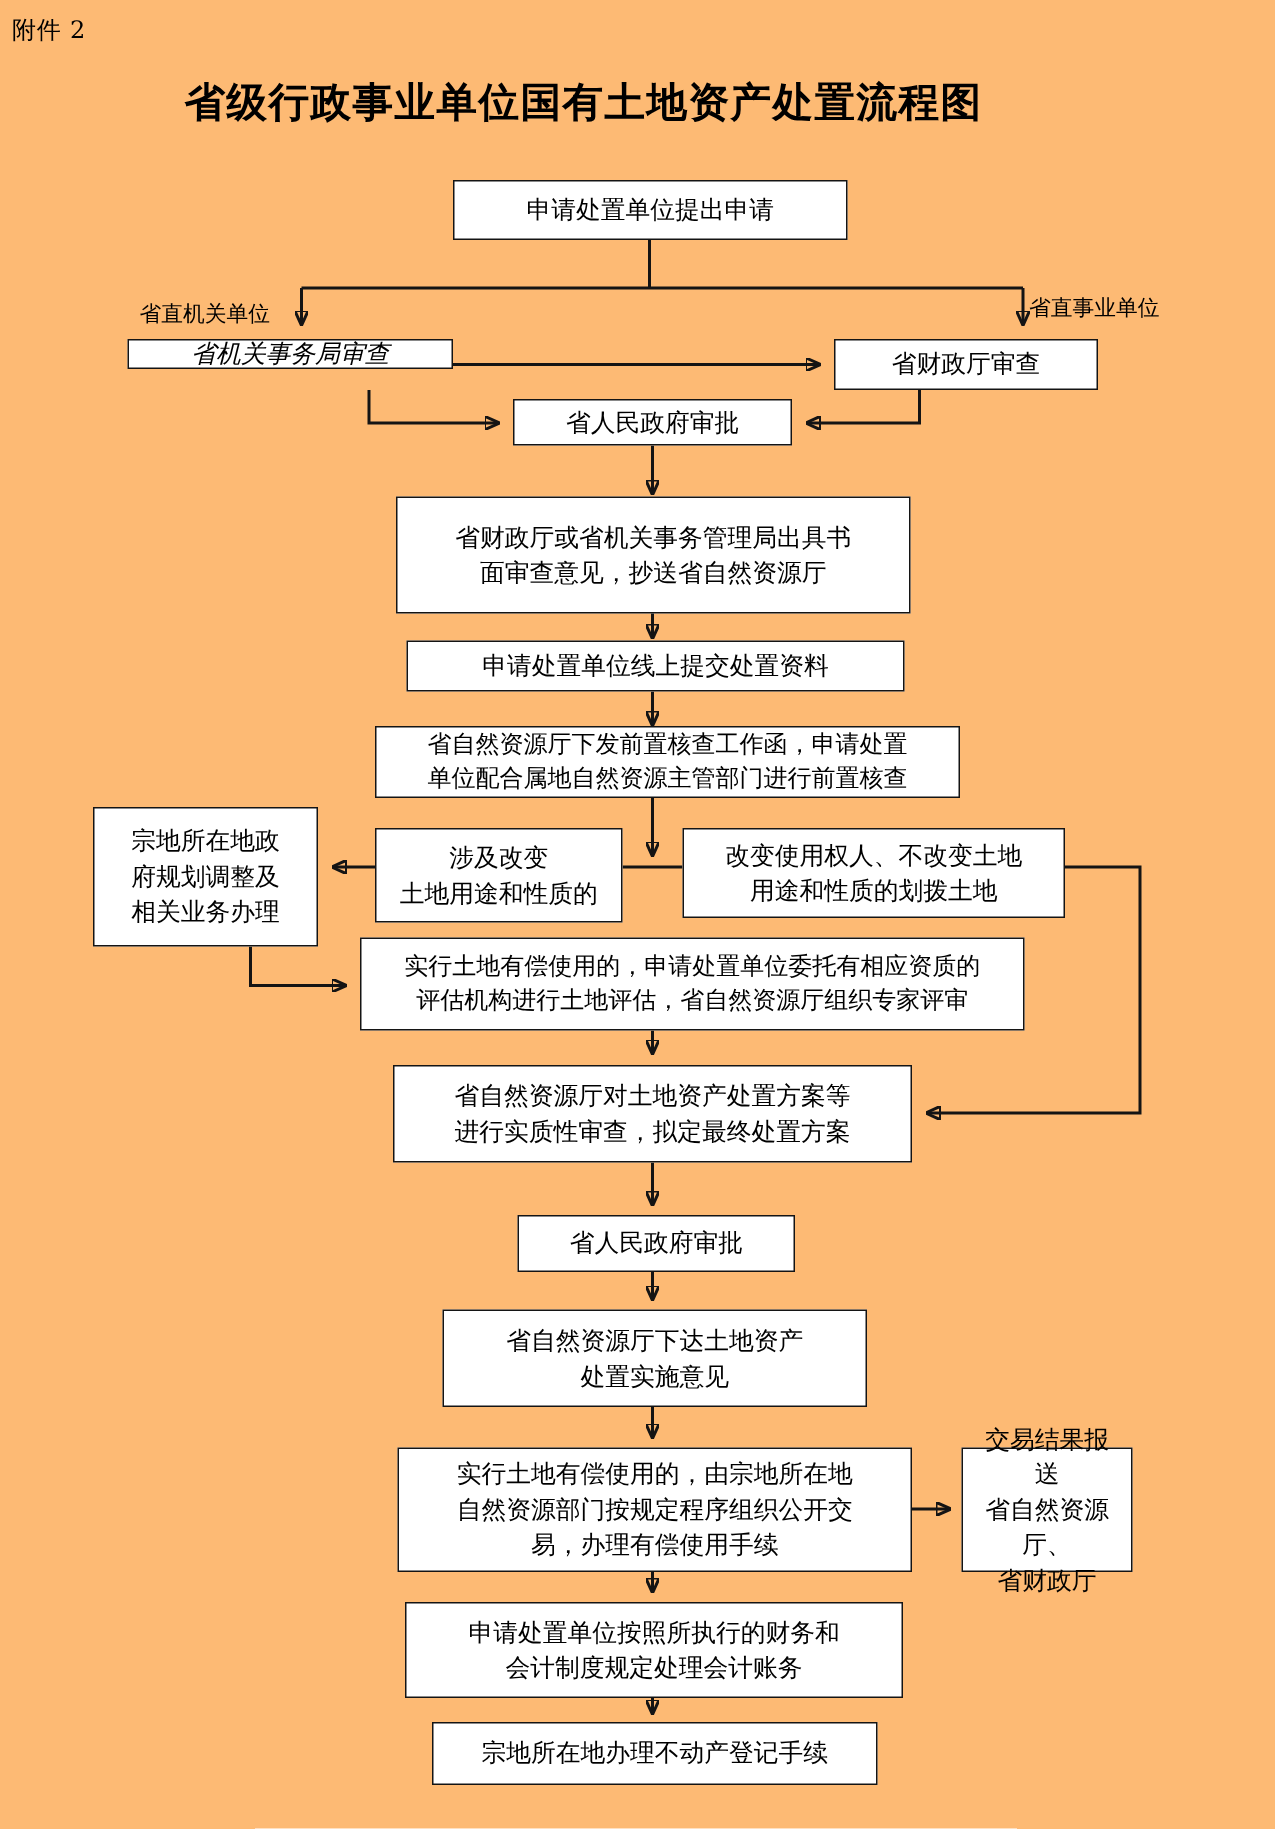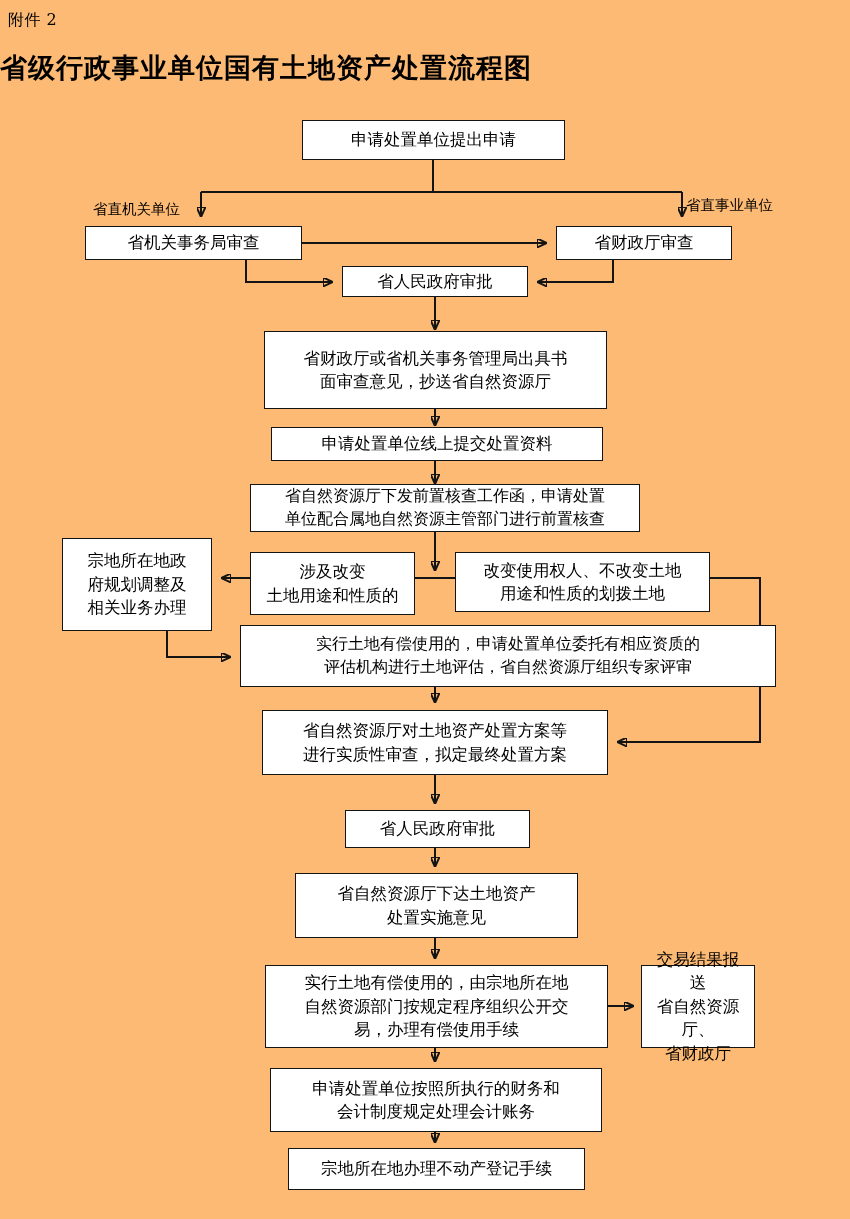--- a/index.html
+++ b/index.html
@@ -25,21 +25,21 @@
     font-size: 16px;
     font-family: "DejaVu Serif", "Liberation Serif", serif;
     letter-spacing: 0.5px;
     white-space: nowrap;
   }
   .doc-title {
     position: absolute;
     left: 0;
     top: 50px;
     width: 778px;
-    text-align: left;
+    text-align: center;
     font-size: 27px;
     font-weight: bold;
     font-family: Liberation Mono, monospace;
     letter-spacing: 1px;
   }
   .node {
     position: absolute;
     box-sizing: border-box;
     border: 1.6px solid #141414;
     background: #ffffff;
@@ -130,21 +130,21 @@
     <line x1="435" y1="1048" x2="435" y2="1061" marker-end="url(#ah)"></line>
 
     <line x1="435" y1="1132" x2="435" y2="1142" marker-end="url(#ah)"></line>
   </svg>
 
   <div class="node" style="left:302px; top:120px; width:263px; height:40px;">申请处置单位提出申请</div>
 
   <div class="edge-label" style="left:93px; top:200px;">省直机关单位</div>
   <div class="edge-label" style="left:686px; top:196px;">省直事业单位</div>
 
-  <div class="node" style="left:85px; top:226px; width:217px; height:34px;">省机关事务局审查</div>
+  <div class="node" style="left:85px; top:226px; width:217px; height:20px;font-style:italic;">省机关事务局审查</div>
 
   <div class="node" style="left:556px; top:226px; width:176px; height:34px;">省财政厅审查</div>
 
   <div class="node" style="left:342px; top:266px; width:186px; height:31px;">省人民政府审批</div>
 
   <div class="node" style="left:264px; top:331px; width:343px; height:78px;">省财政厅或省机关事务管理局出具书
 面审查意见，抄送省自然资源厅</div>
 
   <div class="node" style="left:271px; top:427px; width:332px; height:34px;">申请处置单位线上提交处置资料</div>
 
@@ -154,21 +154,21 @@
   <div class="node" style="left:62px; top:538px; width:150px; height:93px;">宗地所在地政
 府规划调整及
 相关业务办理</div>
 
   <div class="node" style="left:250px; top:552px; width:165px; height:63px;">涉及改变
 土地用途和性质的</div>
 
   <div class="node" style="left:455px; top:552px; width:255px; height:60px;">改变使用权人、不改变土地
 用途和性质的划拨土地</div>
 
-  <div class="node" style="left:240px; top:625px; width:536px; height:62px; font-size:16px;">实行土地有偿使用的，申请处置单位委托有相应资质的
+  <div class="node" style="left:240px; top:625px; width:443px; height:62px; font-size:16px;">实行土地有偿使用的，申请处置单位委托有相应资质的
 评估机构进行土地评估，省自然资源厅组织专家评审</div>
 
   <div class="node" style="left:262px; top:710px; width:346px; height:65px;">省自然资源厅对土地资产处置方案等
 进行实质性审查，拟定最终处置方案</div>
 
   <div class="node" style="left:345px; top:810px; width:185px; height:38px;">省人民政府审批</div>
 
   <div class="node" style="left:295px; top:873px; width:283px; height:65px;">省自然资源厅下达土地资产
 处置实施意见</div>
 

